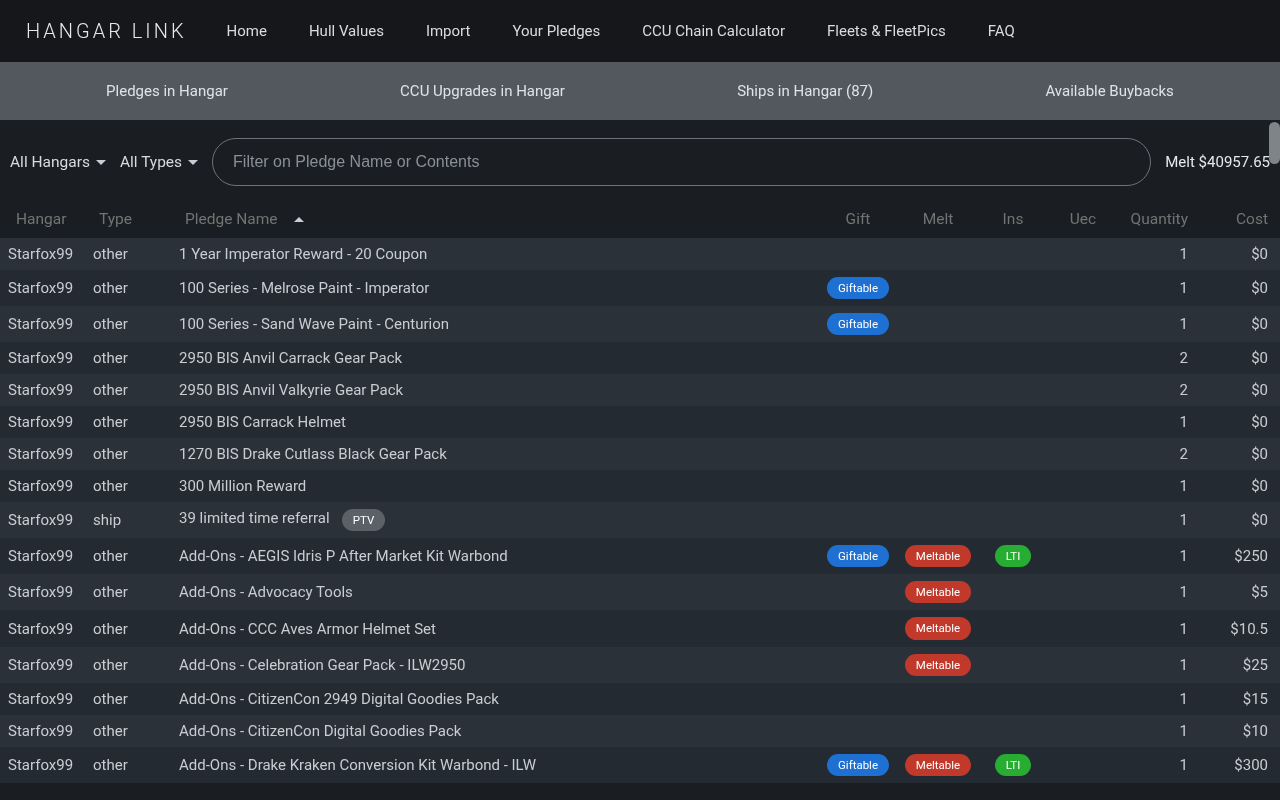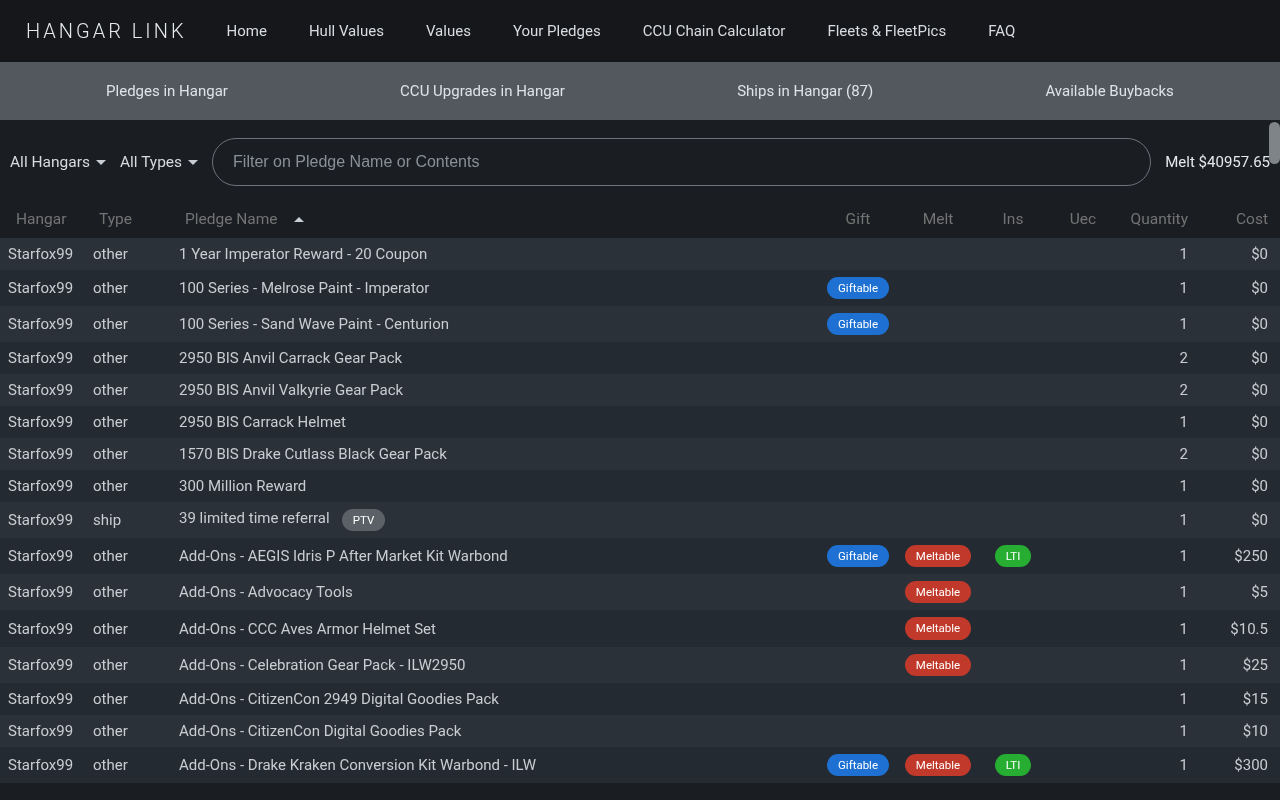--- a/index.html
+++ b/index.html
@@ -156,21 +156,21 @@
 }
 </style>
 </head>
 <body>
 
 <div class="top-nav">
   <div class="brand">HANGAR LINK</div>
   <div class="nav-links">
     <span class="nav-link">Home</span>
     <span class="nav-link">Hull Values</span>
-    <span class="nav-link">Values</span>
+    <span class="nav-link">Import</span>
     <span class="nav-link">Your Pledges</span>
     <span class="nav-link">CCU Chain Calculator</span>
     <span class="nav-link">Fleets &amp; FleetPics</span>
     <span class="nav-link">FAQ</span>
   </div>
 </div>
 
 <div class="sub-nav">
   <span class="sub-nav-item">Pledges in Hangar</span>
   <span class="sub-nav-item">CCU Upgrades in Hangar</span>
@@ -284,21 +284,21 @@
         <div class="col-melt"></div>
         <div class="col-ins"></div>
         <div class="col-uec"></div>
         <div class="col-qty">1</div>
         <div class="col-cost">$0</div>
       </div>
       <div class="row">
         <div class="col-hangar">Starfox99</div>
         <div class="col-type">other</div>
         <div class="col-name">
-          <span>1570 BIS Drake Cutlass Black Gear Pack</span>
+          <span>1270 BIS Drake Cutlass Black Gear Pack</span>
         </div>
         <div class="col-gift"></div>
         <div class="col-melt"></div>
         <div class="col-ins"></div>
         <div class="col-uec"></div>
         <div class="col-qty">2</div>
         <div class="col-cost">$0</div>
       </div>
       <div class="row">
         <div class="col-hangar">Starfox99</div>

